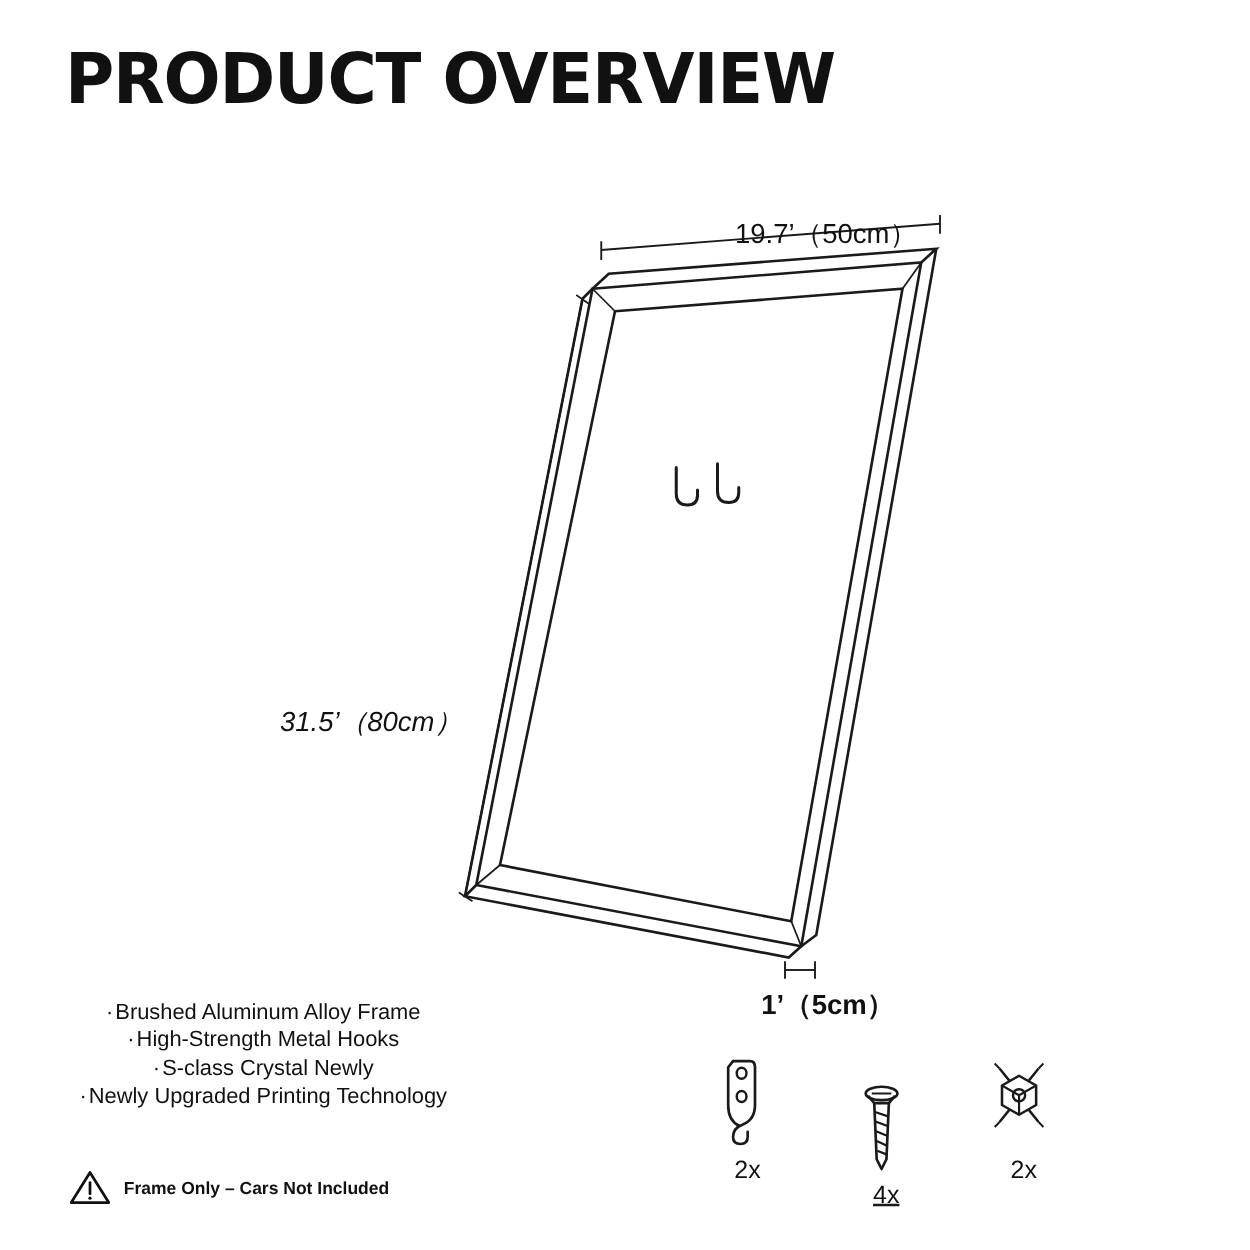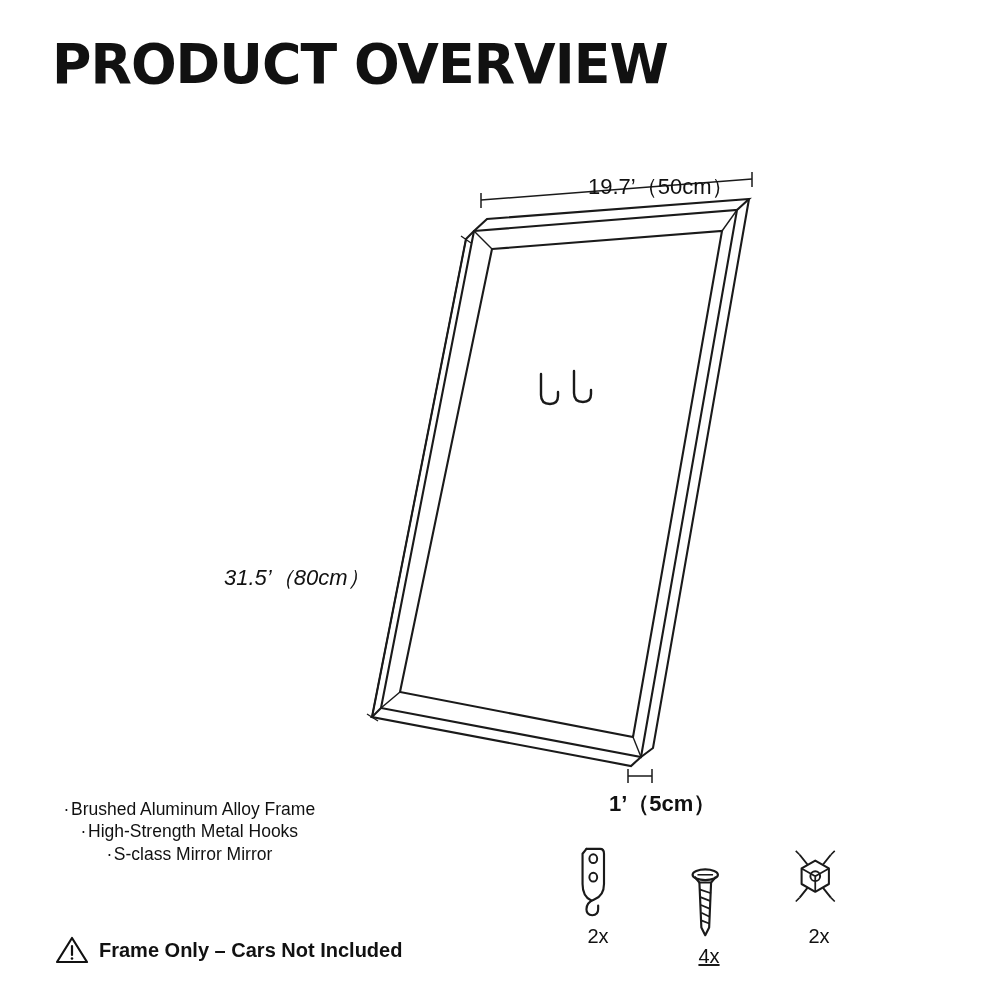--- a/index.html
+++ b/index.html
@@ -69,21 +69,21 @@
 
   #warning-row {
     position: absolute;
     left: 55px;
     top: 935px;
     display: flex;
     align-items: center;
     gap: 10px;
   }
   #warning-text {
-    font-size: 20px;
+    font-size: 14px;
     font-weight: bold;
     color: #111111;
     white-space: nowrap;
   }
 
   .part-item {
     position: absolute;
     text-align: center;
   }
   .part-qty {
@@ -159,21 +159,24 @@
 <div class="dim-label" id="dim-depth-label">1’（5cm）</div>
 
 <div id="features-list">
   <div class="feature-item">
     <span class="bullet-dot">·</span><span>Brushed Aluminum Alloy Frame</span>
   </div>
   <div class="feature-item">
     <span class="bullet-dot">·</span><span>High-Strength Metal Hooks</span>
   </div>
   <div class="feature-item">
-    <span class="bullet-dot">·</span><span>S-class Mirror Mirror</span>
+    <span class="bullet-dot">·</span><span>S-class Crystal Newly</span>
+  </div>
+  <div class="feature-item">
+    <span class="bullet-dot">·</span><span>Newly Upgraded Printing Technology</span>
   </div>
 </div>
 
 <div id="warning-row">
   <svg width="34" height="30" viewBox="0 0 34 30">
     <path d="M 17 3 L 32 27 L 2 27 Z" fill="none" stroke="#111111" stroke-width="2.2" stroke-linejoin="round"></path>
     <path d="M 17 11 L 17 20" stroke="#111111" stroke-width="2.2" stroke-linecap="round"></path>
     <circle cx="17" cy="23.5" r="1.3" fill="#111111"></circle>
   </svg>
   <span id="warning-text">Frame Only – Cars Not Included</span>

